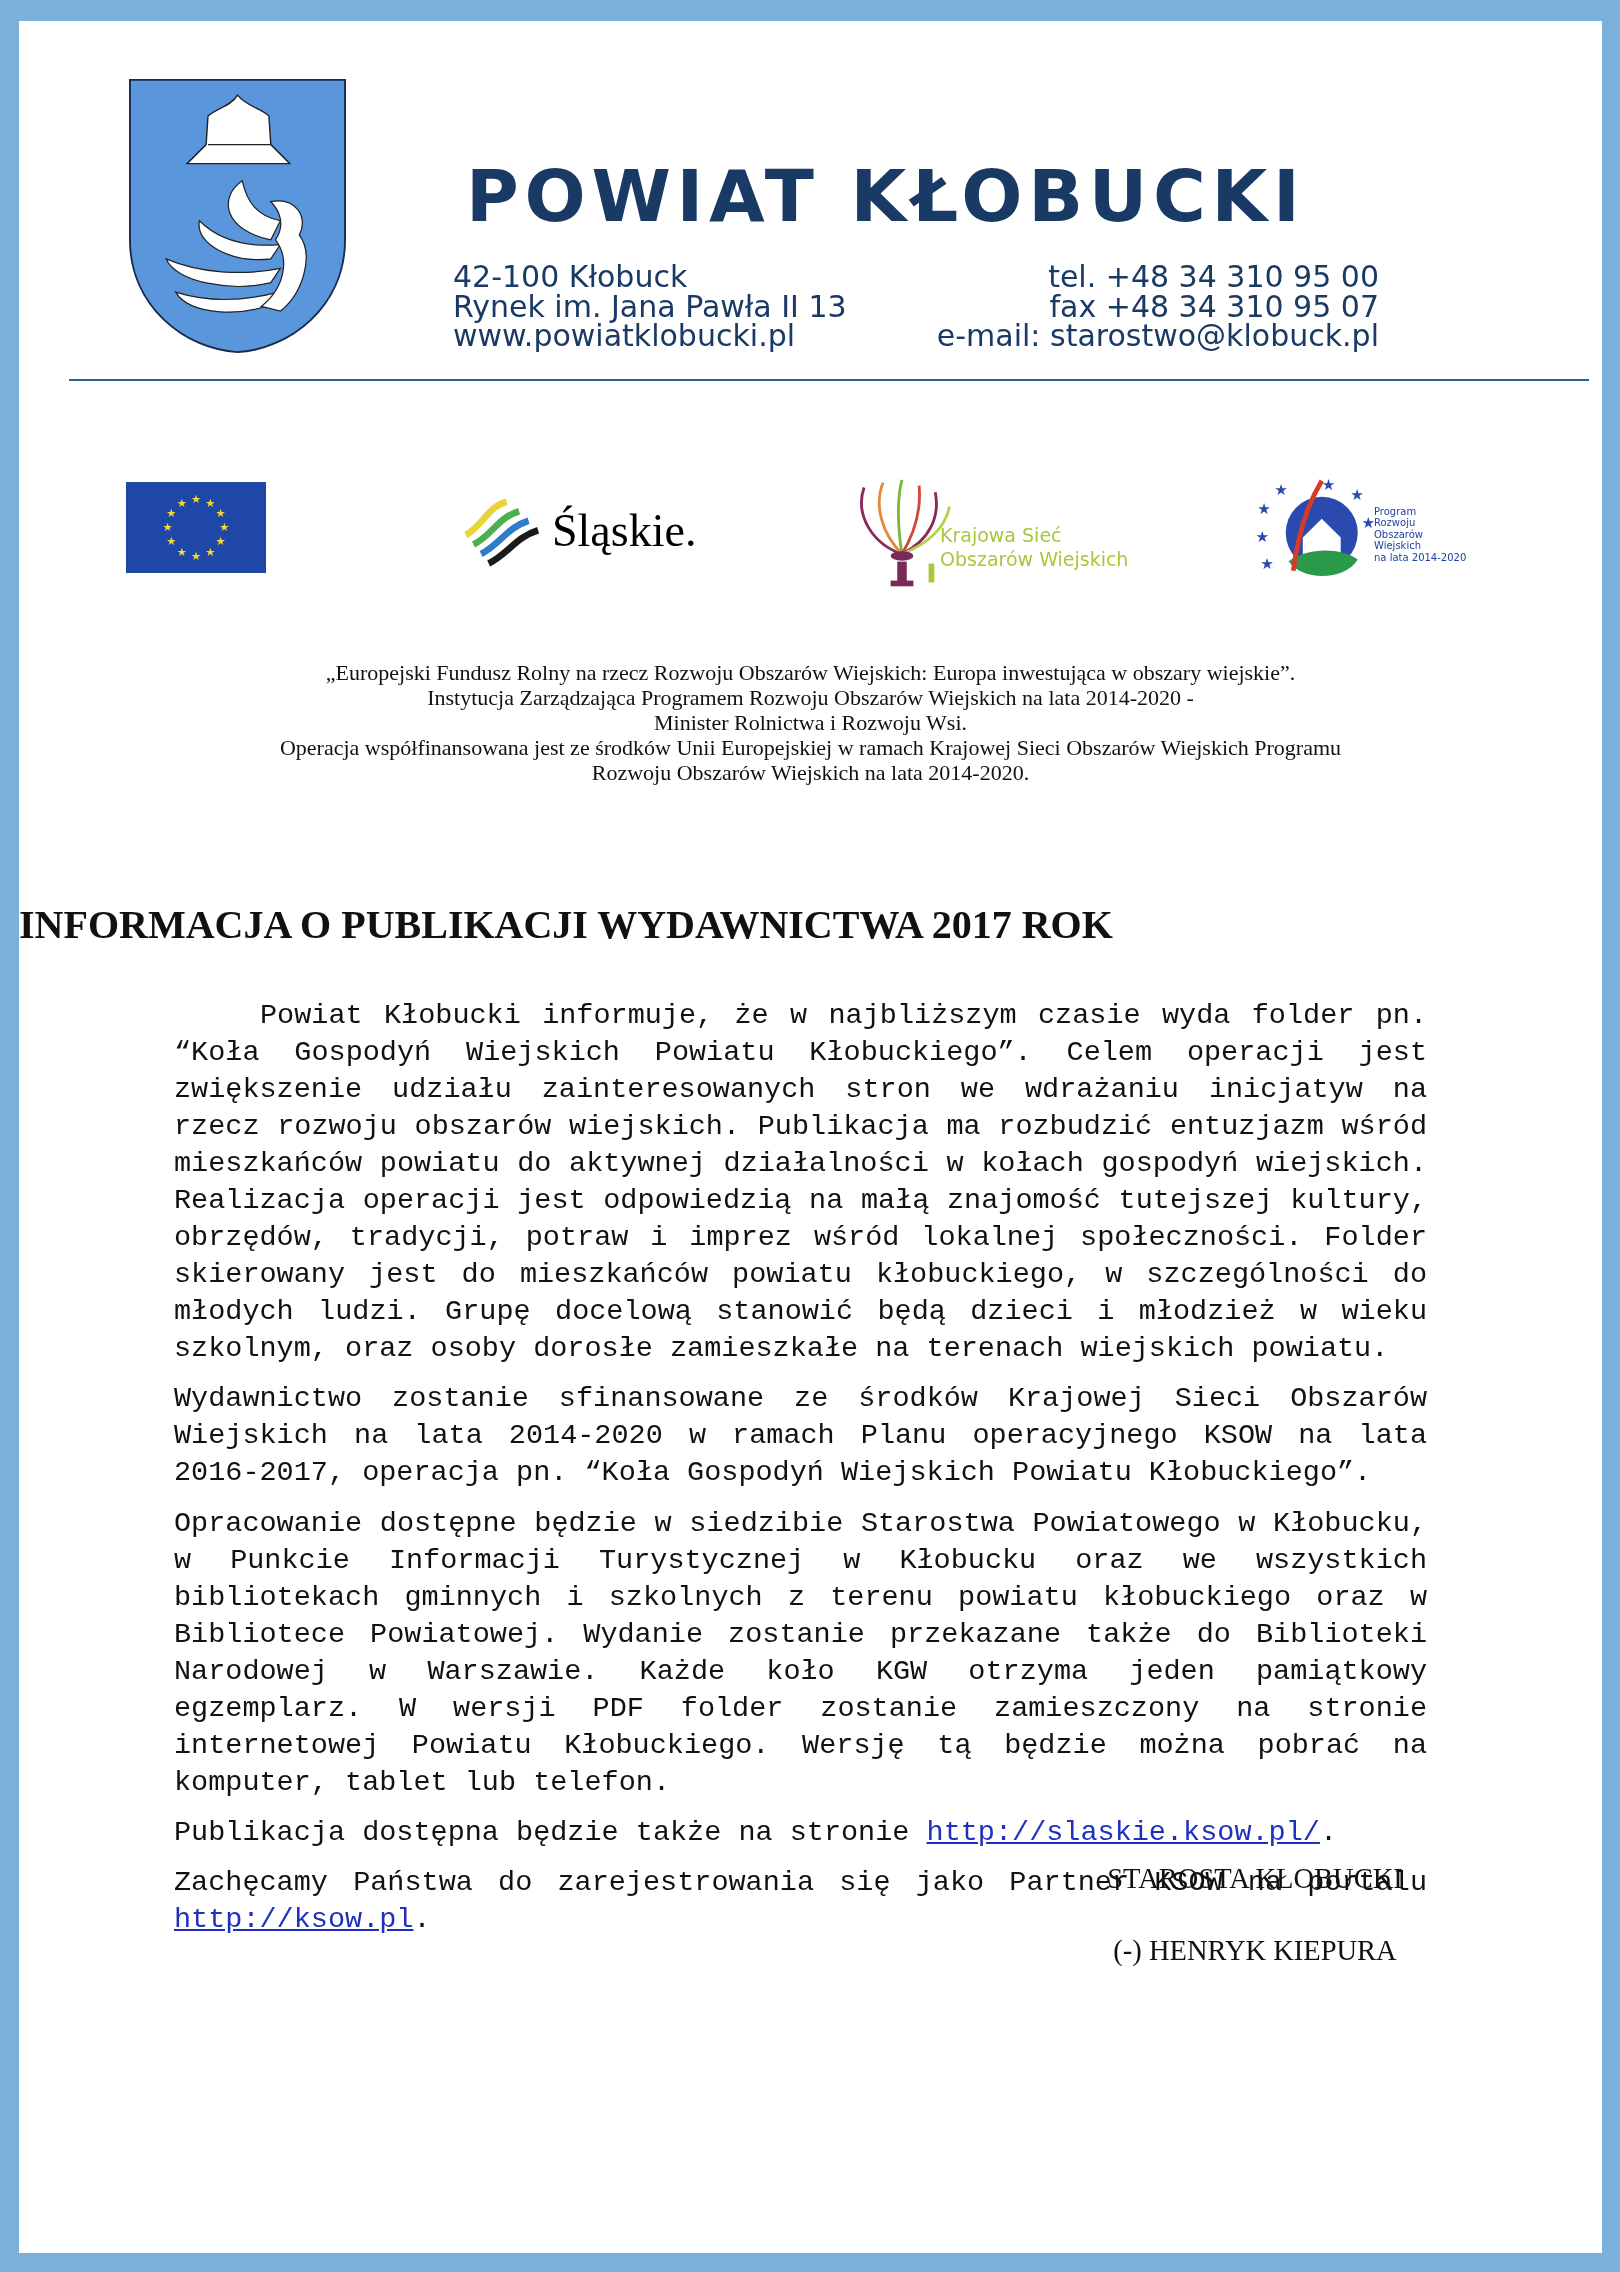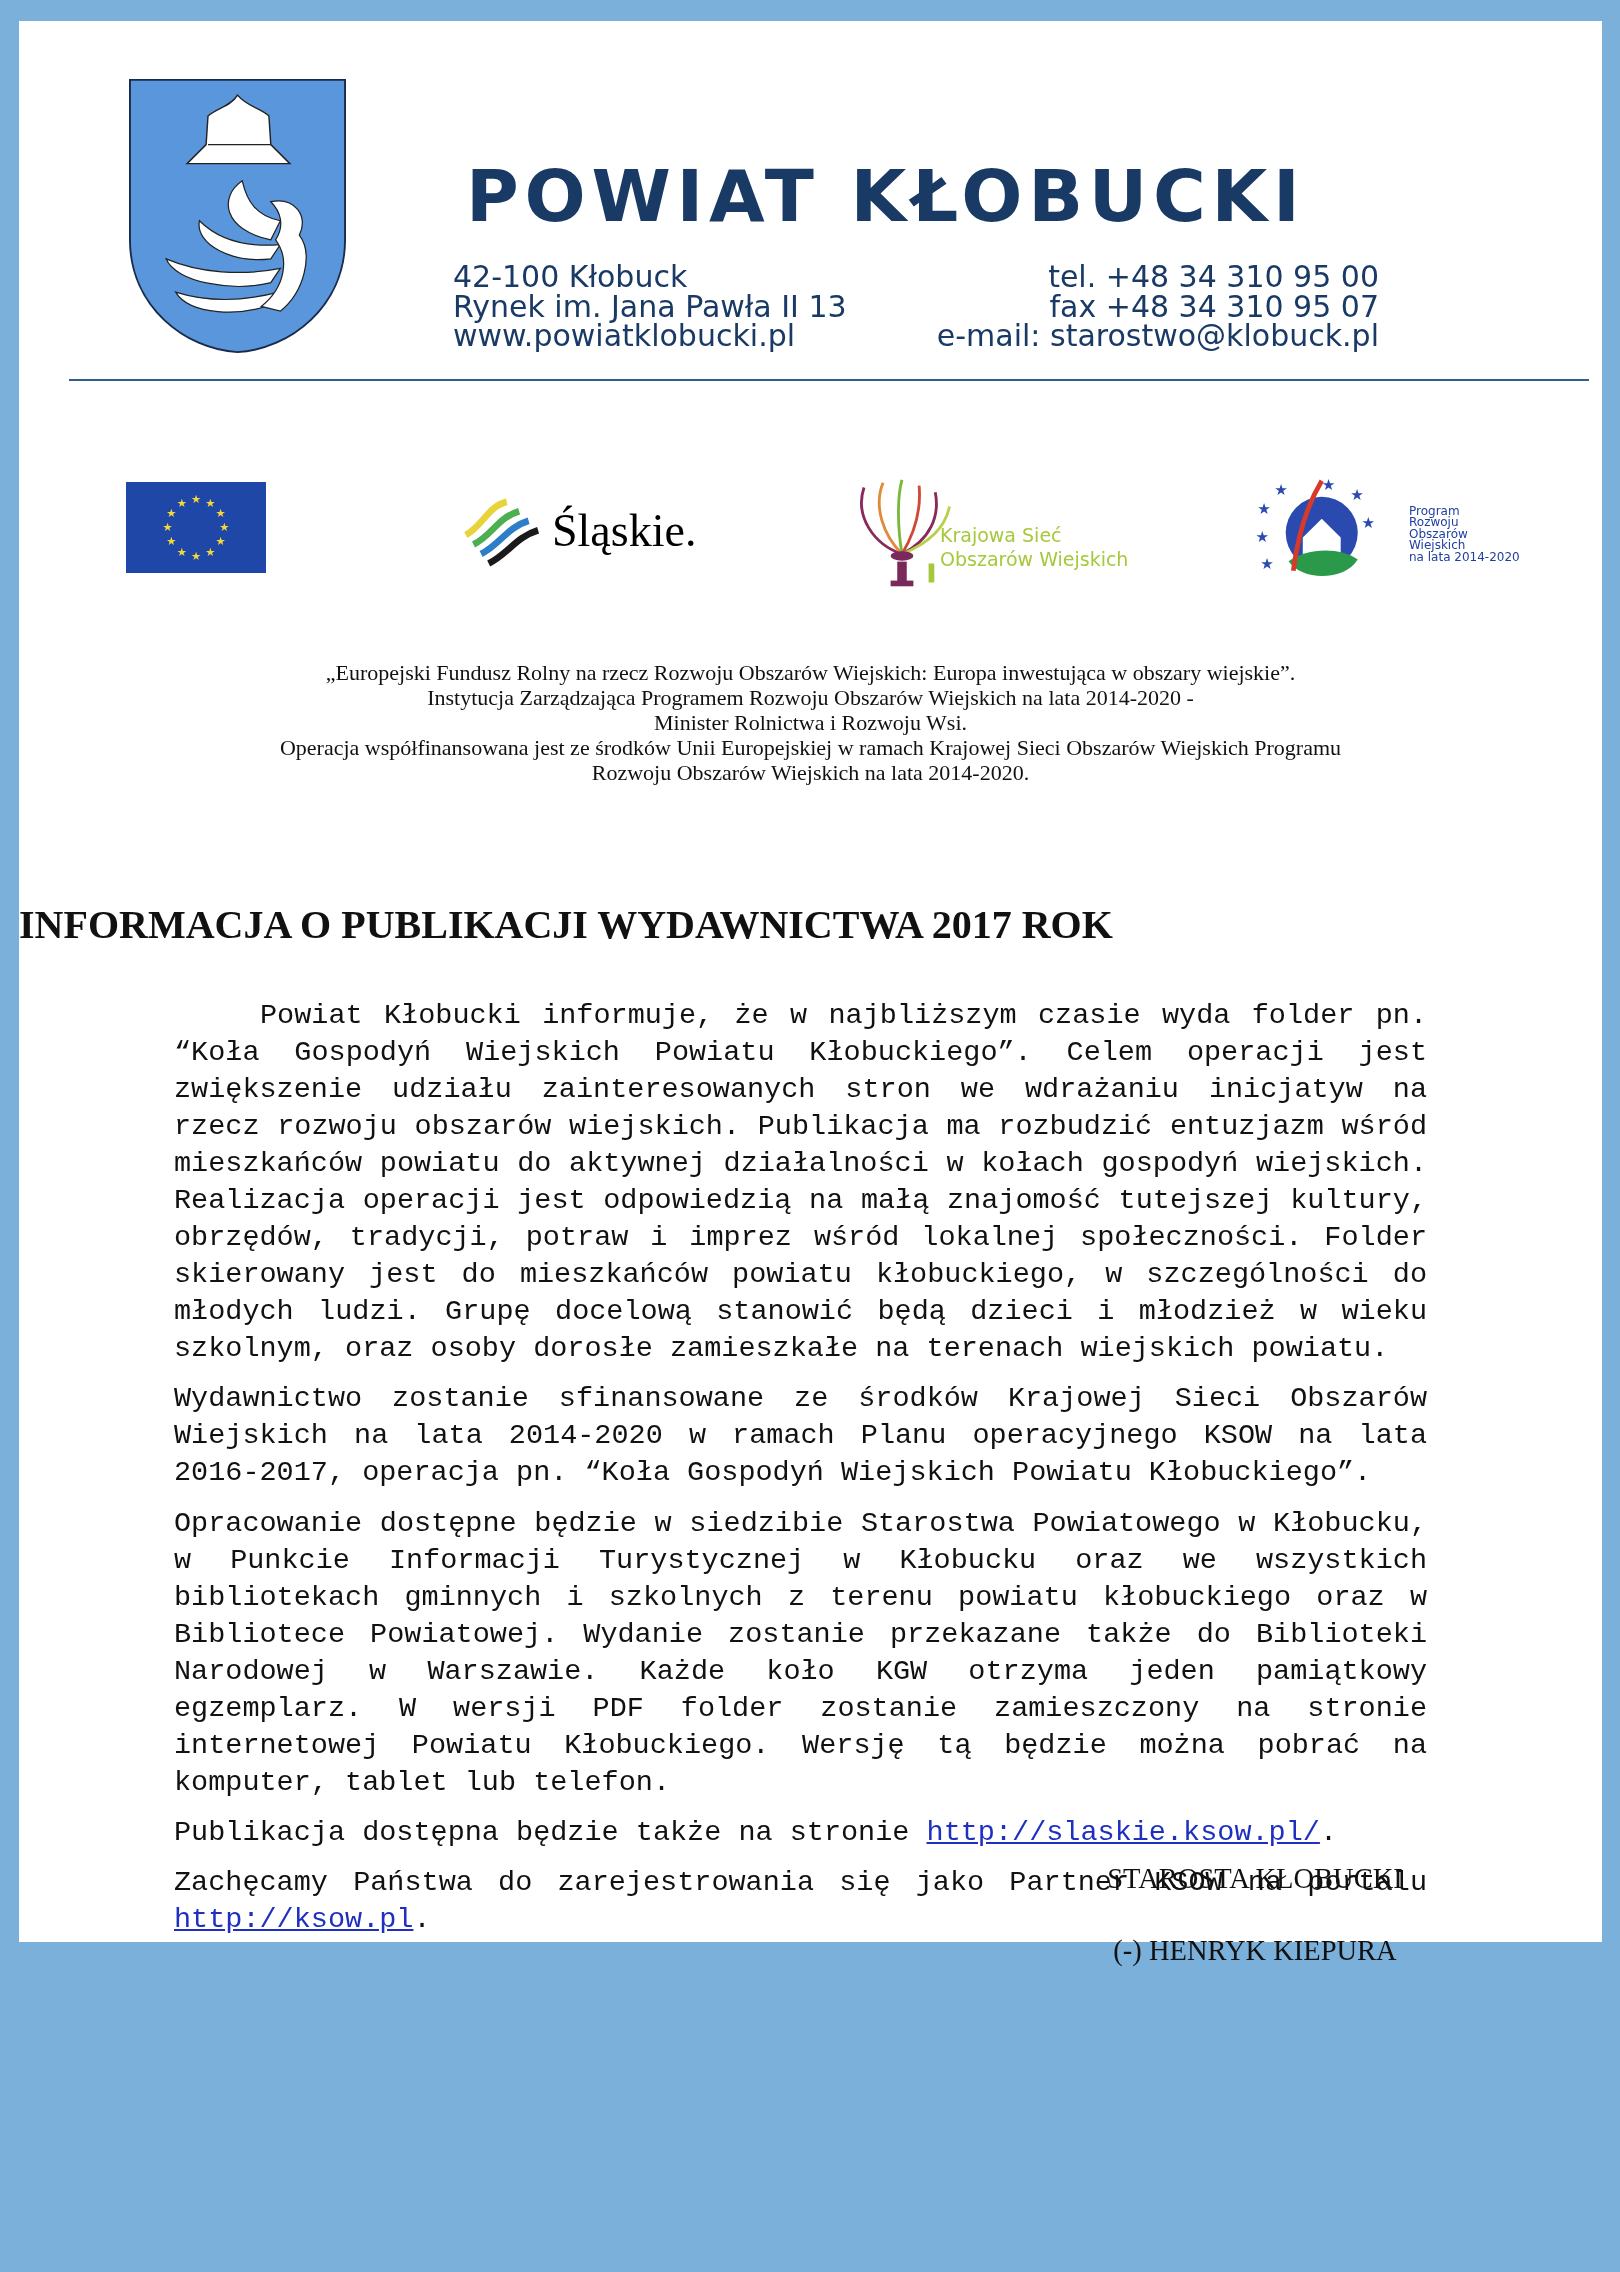--- a/index.html
+++ b/index.html
@@ -1,31 +1,31 @@
 <!DOCTYPE html>
 <html style="font-size:15px"><head>
 <meta charset="utf-8">
 <style>
   html, body { margin: 0; padding: 0; }
   body { width: 1621px; height: 2272px; background: #7bb0db; position: relative; overflow: hidden; }
-  .page { position: absolute; left: 19px; top: 21px; width: 1583px; height: 1921px; background: #ffffff; }
+  .page { position: absolute; left: 19px; top: 21px; width: 1583px; height: 2232px; background: #ffffff; }
   .abs { position: absolute; }
   .crest { left: 109px; top: 57px; width: 219px; height: 276px; }
   .brand-title { left: 447px; top: 133px; font-family: "DejaVu Sans", sans-serif; font-weight: bold; font-size: 72px; letter-spacing: 5.7px; color: #1a3a66; white-space: nowrap; }
   .contact { font-family: "DejaVu Sans", sans-serif; font-size: 30px; color: #1a3a66; line-height: 29.5px; }
   .contact-left { left: 434px; top: 241px; }
   .contact-right { left: 856px; top: 241px; width: 504px; text-align: right; }
   .sep { left: 50px; top: 358px; width: 1520px; height: 1.9px; background: #2f5f8f; }
   .eu-flag { left: 107px; top: 461px; width: 140px; height: 91px; background: #1f47a8; }
   .slaskie { left: 445px; top: 476px; width: 285px; height: 76px; }
   .slaskie-text { left: 533px; top: 483px; font-family: Liberation Serif, serif; font-size: 46px; color: #000000; white-space: nowrap; }
   .ksow { left: 826px; top: 457px; width: 114px; height: 114px; }
   .ksow-text { left: 921px; top: 502px; font-family: "DejaVu Sans", sans-serif; font-size: 19px; color: #a6c83a; line-height: 24px; white-space: nowrap; }
   .prow { left: 1236px; top: 455px; width: 124px; height: 109px; }
-  .prow-text { left: 1355px; top: 485px; font-family: "DejaVu Sans", sans-serif; font-size: 12px; color: #1f3f9f; line-height: 11.4px; margin-left: 35px; }
+  .prow-text { left: 1355px; top: 485px; font-family: "DejaVu Sans", sans-serif; font-size: 10px; color: #1f3f9f; line-height: 11.4px; }
   .funding { left: 143px; top: 639px; width: 1297px; text-align: center; font-family: Liberation Serif, serif; font-size: 22px; line-height: 25px; color: #111; }
   .doc-title { left: 0; top: 880px; width: 1583px; text-align: left; font-family: "Liberation Serif", serif; font-weight: bold; font-size: 40px; color: #111; }
   .body-text { left: 155px; top: 976px; width: 1253px; font-family: Liberation Mono, monospace; font-size: 28.5px; line-height: 37px; color: #111; text-align: justify; }
   .body-text p { margin: 0 0 13.3px 0; }
   .body-text p.indent { text-indent: 86px; }
   .body-text a { color: #1f2fbf; text-decoration: underline; }
   .signature { left: 1046px; top: 1840px; width: 380px; text-align: center; font-family: "Liberation Serif", serif; font-size: 28.5px; color: #111; line-height: 36px; }
   .signature div { margin-bottom: 36px; }
 </style>
 </head>

